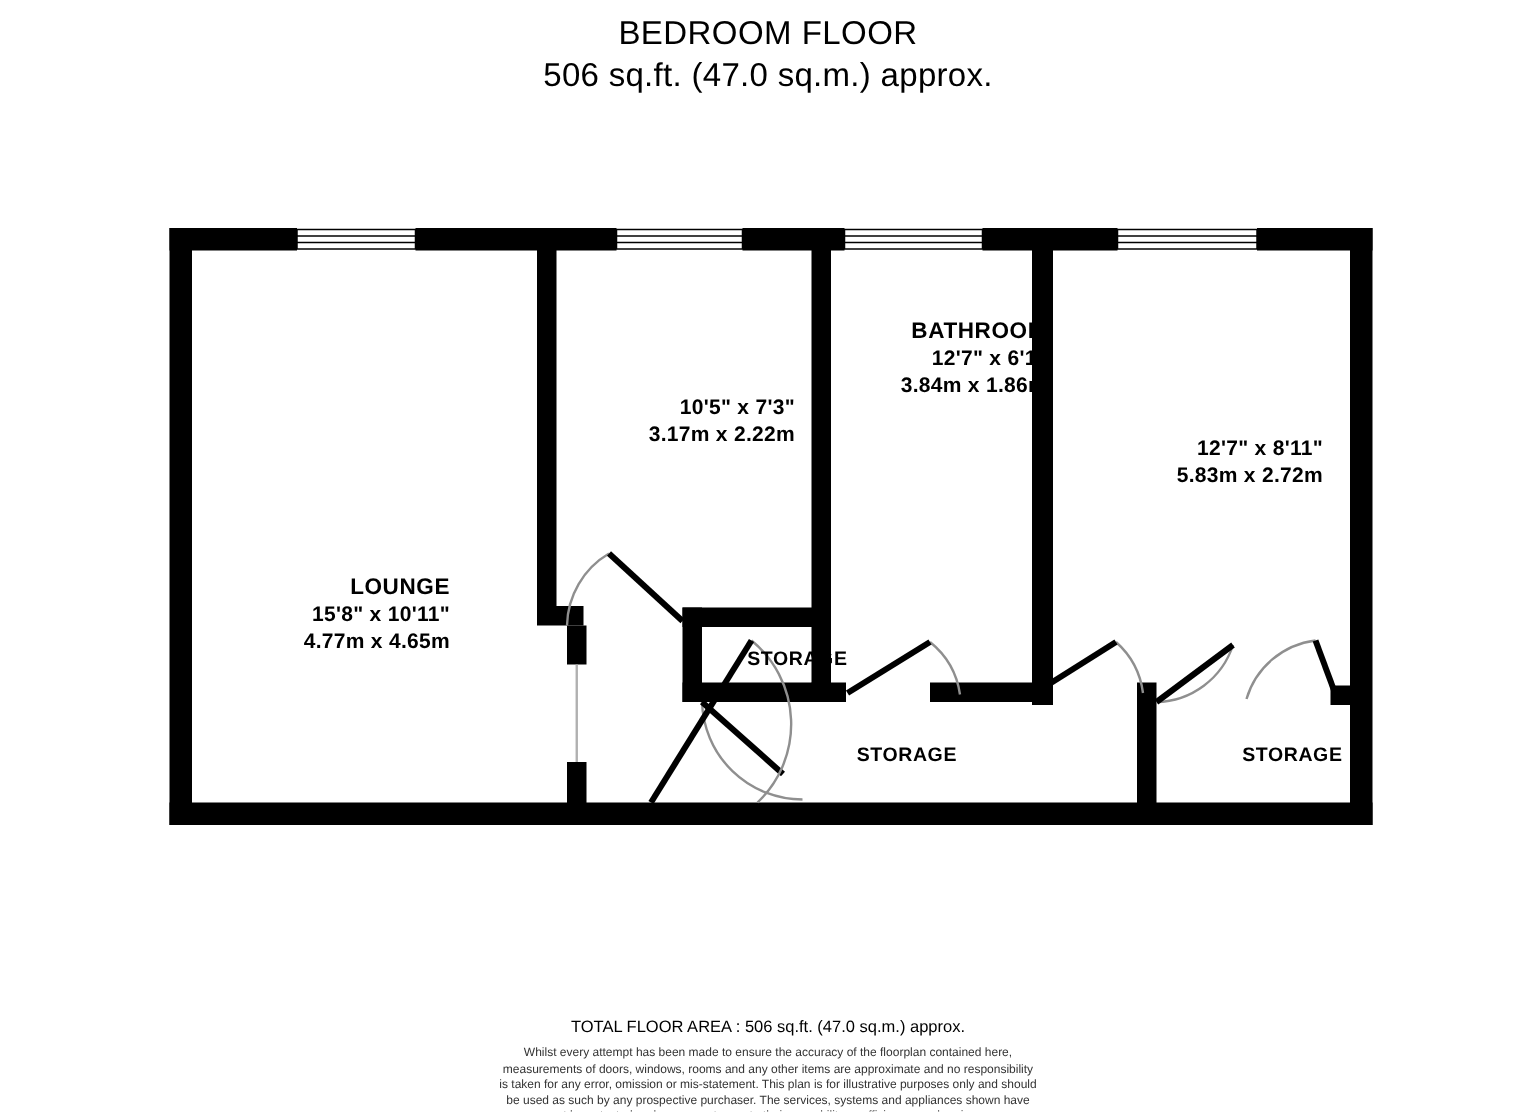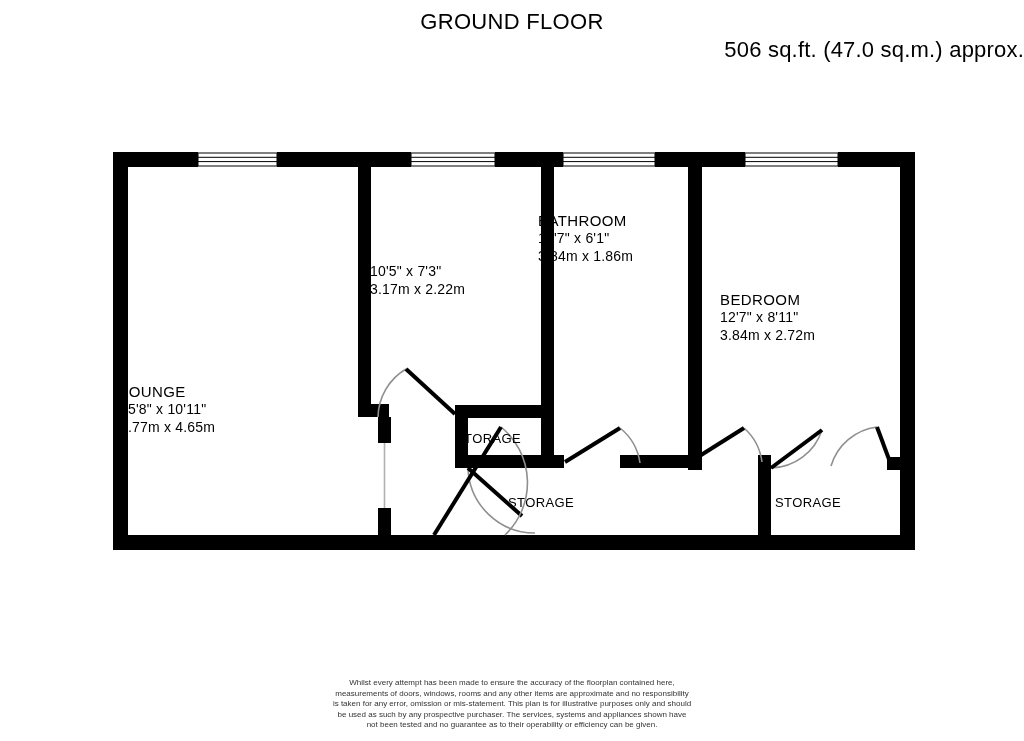--- a/index.html
+++ b/index.html
@@ -11,29 +11,29 @@
     overflow:hidden;
     position:relative;
   }
   .header{
     position:absolute;left:0;top:8px;width:1024px;text-align:center;
   }
   .header .line1{
     font-size:22px;font-weight:400;letter-spacing:.3px;line-height:28px;
   }
   .header .line2{
-    font-size:22px;font-weight:400;letter-spacing:.2px;line-height:28px;text-align:right;
+    font-size:22px;font-weight:400;letter-spacing:.2px;line-height:28px;
   }
   .plan{
     position:absolute;left:0;top:0;width:1024px;height:741px;
   }
   .label{
     position:absolute;
-    text-align:left;
-    font-weight:normal;
+    text-align:right;
+    font-weight:bold;
     line-height:1.28;
     white-space:nowrap;
   }
   .label .name{font-size:15px;letter-spacing:.4px;}
   .label .dims{font-size:14px;letter-spacing:.2px;}
   .label.single .name{font-size:13px;}
   .footer{
     position:absolute;left:0;top:678px;width:1024px;text-align:center;
   }
   .footer .total{
@@ -41,21 +41,21 @@
   }
   .footer .disc{
     font-size:8px;line-height:10.5px;color:#333;
     width:360px;margin:0 auto;
   }
 </style>
 </head>
 <body>
 
 <div class="header">
-  <div class="line1">GROUND FLOOR</div>
+  <div class="line1">BEDROOM FLOOR</div>
   <div class="line2">506 sq.ft. (47.0 sq.m.) approx.</div>
 </div>
 
 <svg class="plan" viewBox="0 0 1024 741" width="1024" height="741" xmlns="http://www.w3.org/2000/svg">
 
   <g fill="#000000">
 
     <rect x="113" y="152" width="85" height="15"></rect>
     <rect x="277" y="152" width="134" height="15"></rect>
     <rect x="495" y="152" width="68" height="15"></rect>
@@ -160,33 +160,33 @@
   <div class="dims">3.17m  x 2.22m</div>
 </div>
 
 <div class="label" style="left:538px;top:211px;width:160px;">
   <div class="name">BATHROOM</div>
   <div class="dims">12'7"  x 6'1"</div>
   <div class="dims">3.84m  x 1.86m</div>
 </div>
 
 <div class="label" style="left:720px;top:290px;width:162px;">
-  <div class="name">BEDROOM</div>
   <div class="dims">12'7"  x 8'11"</div>
-  <div class="dims">3.84m  x 2.72m</div>
+  <div class="dims">5.83m  x 2.72m</div>
 </div>
 
 <div class="label single" style="left:455px;top:431px;width:110px;">
   <div class="name">STORAGE</div>
 </div>
 
 <div class="label single" style="left:508px;top:495px;width:130px;">
   <div class="name">STORAGE</div>
 </div>
 
 <div class="label single" style="left:775px;top:495px;width:120px;">
   <div class="name">STORAGE</div>
 </div>
 
 <div class="footer">
+  <div class="total">TOTAL FLOOR AREA : 506 sq.ft. (47.0 sq.m.) approx.</div>
   <div class="disc">Whilst every attempt has been made to ensure the accuracy of the floorplan contained here, measurements of doors, windows, rooms and any other items are approximate and no responsibility is taken for any error, omission or mis-statement. This plan is for illustrative purposes only and should be used as such by any prospective purchaser. The services, systems and appliances shown have not been tested and no guarantee as to their operability or efficiency can be given.</div>
 
 </div>
 
 </body></html>

